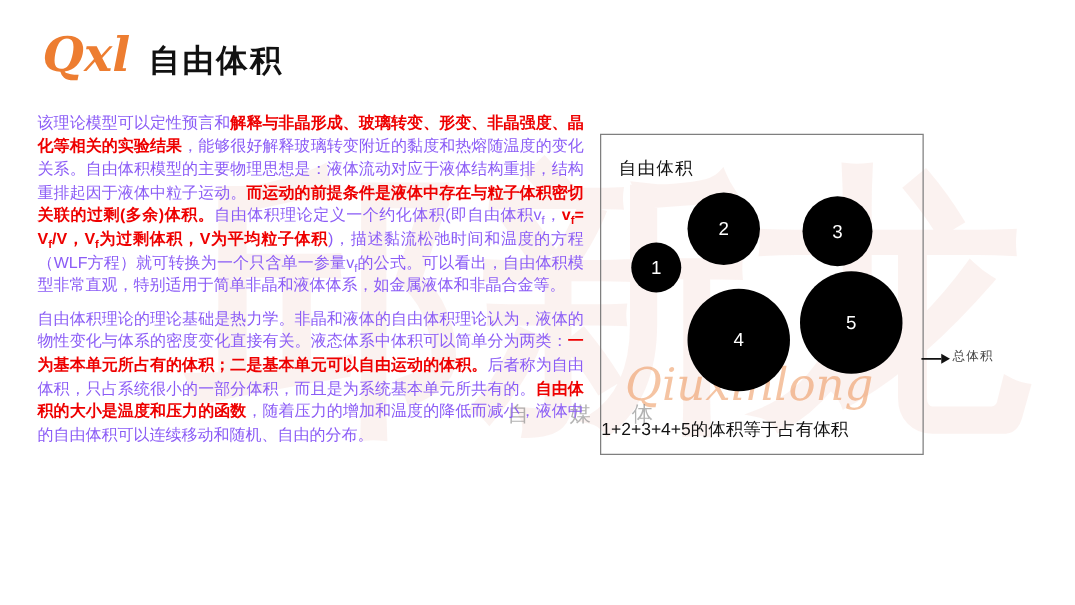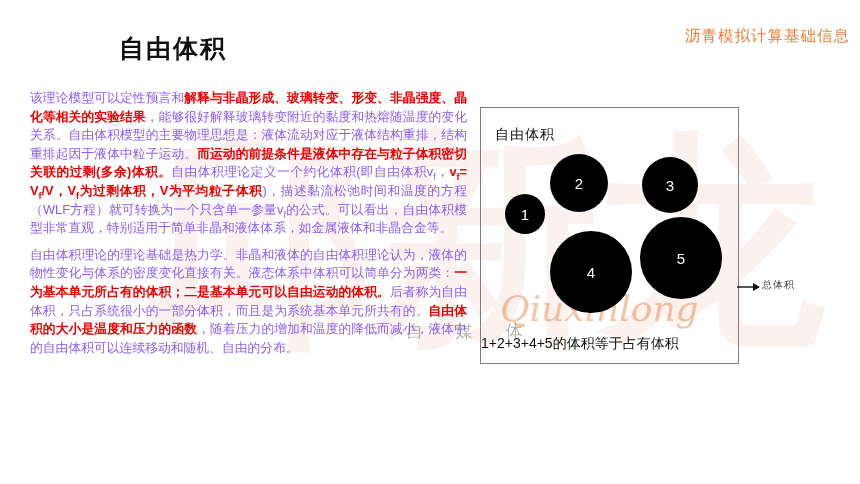--- a/index.html
+++ b/index.html
@@ -51,22 +51,22 @@
 </style>
 </head>
 <body>
 
 <div class="slide">
 
   <div class="wm wm-big">邱新龙</div>
   <div class="wm wm-script">Qiuxinlong</div>
   <div class="wm wm-media">自 媒 体</div>
 
+  <div class="logo">Qxl</div>
   <div class="title">自由体积</div>
-  <div class="tagline">沥青模拟计算基础信息</div>
 
   <div class="bodytext">
     <p><span class="seg-black">该理论模型可以定性预言和</span><span class="seg-red">解释与非晶形成、玻璃转变、形变、非晶强度、晶化等相关的实验结果</span><span class="seg-black">，能够很好解释玻璃转变附近的黏度和热熔随温度的变化关系。自由体积模型的主要物理思想是：液体流动对应于液体结构重排，结构重排起因于液体中粒子运动。</span><span class="seg-red">而运动的前提条件是液体中存在与粒子体积密切关联的过剩(多余)体积。</span><span class="seg-black">自由体积理论定义一个约化体积(即自由体积v</span><sub class="seg-black">f</sub><span class="seg-black">，</span><span class="seg-red">v</span><sub class="seg-red">f</sub><span class="seg-red">= V</span><sub class="seg-red">f</sub><span class="seg-red">/V，V</span><sub class="seg-red">f</sub><span class="seg-red">为过剩体积，V为平均粒子体积</span><span class="seg-black">)，描述黏流松弛时间和温度的方程（WLF方程）就可转换为一个只含单一参量v</span><sub class="seg-black">f</sub><span class="seg-black">的公式。可以看出，自由体积模型非常直观，特别适用于简单非晶和液体体系，如金属液体和非晶合金等。</span></p>
     <p><span class="seg-black">自由体积理论的理论基础是热力学。非晶和液体的自由体积理论认为，液体的物性变化与体系的密度变化直接有关。液态体系中体积可以简单分为两类：</span><span class="seg-red">一为基本单元所占有的体积；二是基本单元可以自由运动的体积。</span><span class="seg-black">后者称为自由体积，只占系统很小的一部分体积，而且是为系统基本单元所共有的。</span><span class="seg-red">自由体积的大小是温度和压力的函数</span><span class="seg-black">，随着压力的增加和温度的降低而减小，液体中的自由体积可以连续移动和随机、自由的分布。</span></p>
   </div>
 
   <div class="diagram-box">
     <div class="diagram-label">自由体积</div>
     <div class="diagram-caption">1+2+3+4+5的体积等于占有体积</div>
   <div class="circle" style="left: 24px; top: 86px; height: 40px; width: 40px;">1</div>

